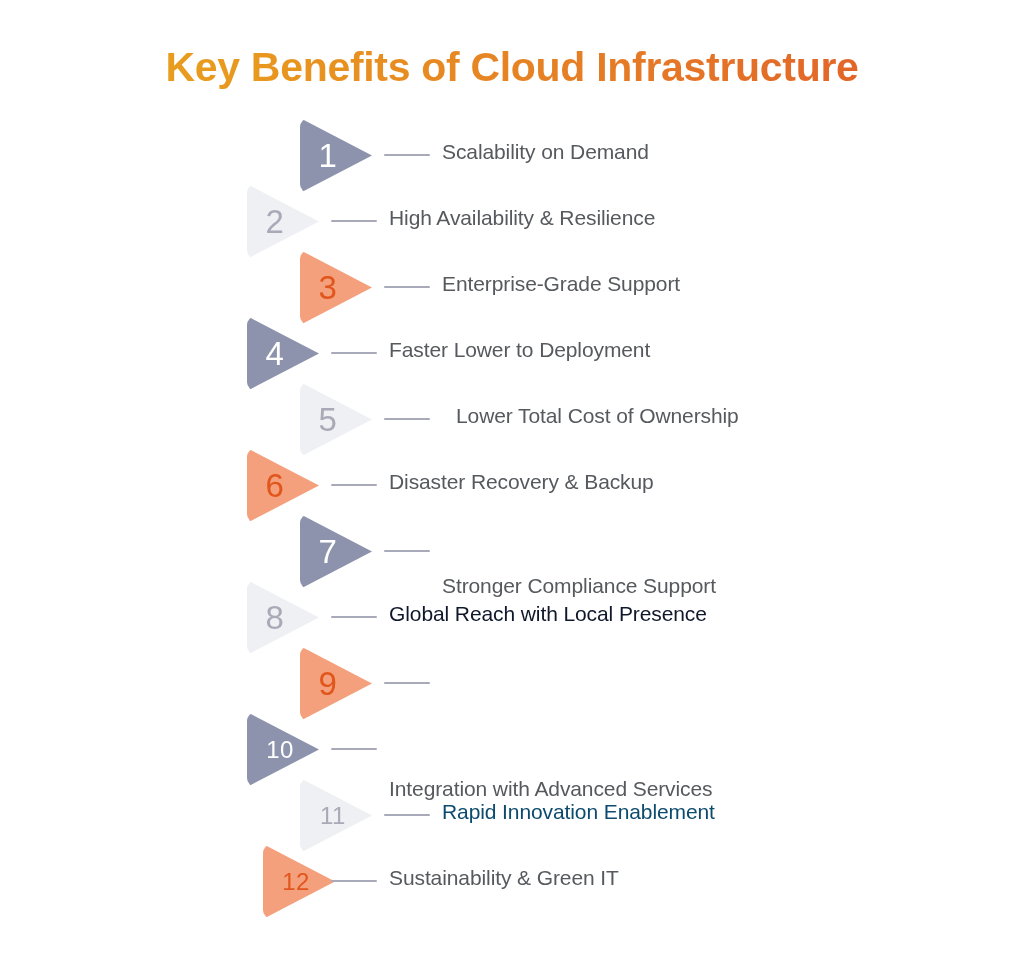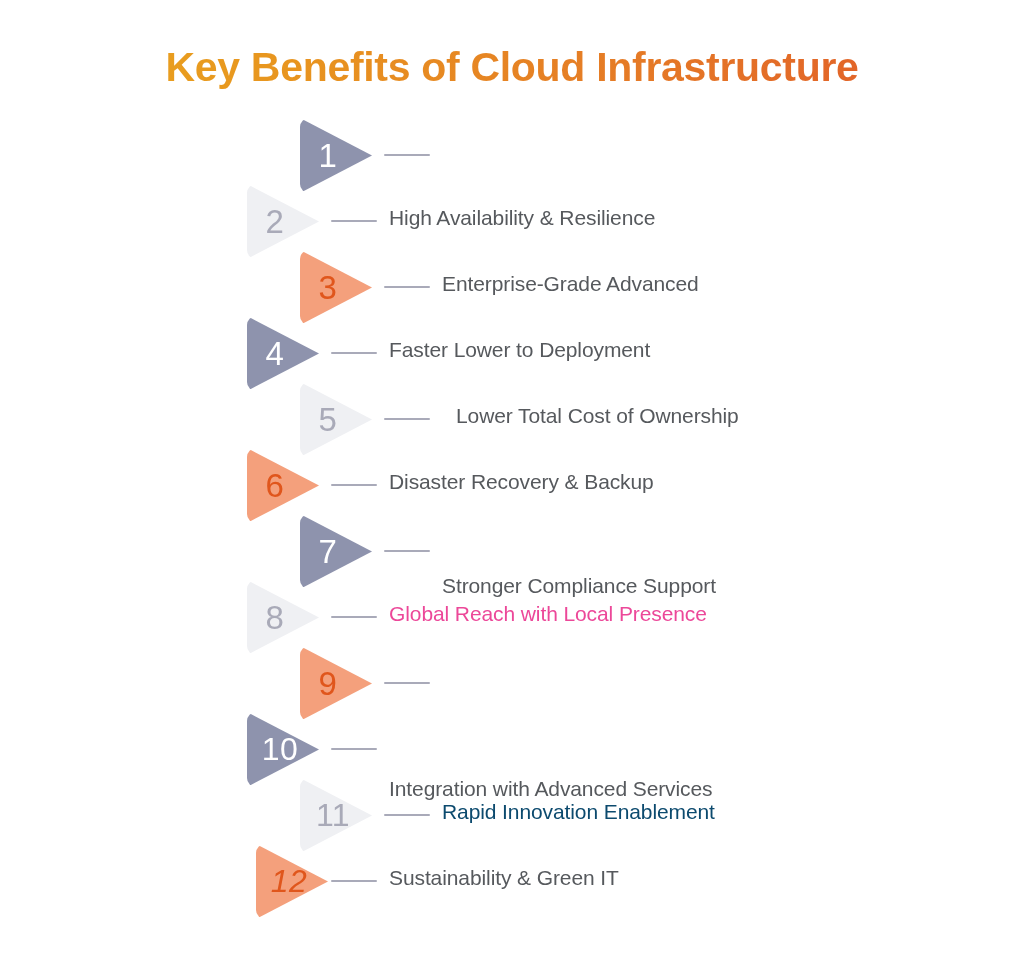--- a/index.html
+++ b/index.html
@@ -28,57 +28,58 @@
     -webkit-clip-path:polygon(0% 0%,100% 50%,0% 100%);
             clip-path:polygon(0% 0%,100% 50%,0% 100%);
     border-radius:9px;
   }
   .tri-num{
     position:absolute;left:0;top:0;width:50px;height:75px;
     display:flex;align-items:center;justify-content:center;
     font-size:33px;font-weight:400;letter-spacing:0.5px;
     padding-left:6px;box-sizing:border-box;
   }
-  .tri-num.wide{width:58px;padding-left:8px;font-size:32px;}
+  .tri-num.wide{width:58px;padding-left:8px;font-size:24px;}
   .connector{position:absolute;height:2px;border-radius:1px;background:#a9aab9;top:36px;}
   .label{
     position:absolute;top:22px;
     font-size:21px;color:#56595d;white-space:nowrap;letter-spacing:-0.1px;
   }
 </style>
 </head>
 <body>
 
 <div id="card">
 
   <div id="title">Key Benefits of Cloud Infrastructure</div>
 
   <div id="rows">
       <div class="row">
         <div class="tri-wrap" style="left: 300px;">
           <div class="tri" style="background: rgb(142, 147, 173);"></div>
           <div class="tri-num" style="color: rgb(255, 255, 255);">1</div>
         </div>
         <div class="connector" style="left: 384px; width: 46px; background: rgb(169, 170, 185);"></div>
+        <div class="label" style="left: 442px; color: rgb(86, 89, 93);">Scalability on Demand</div>
       </div>
       <div class="row">
         <div class="tri-wrap" style="left: 247px;">
           <div class="tri" style="background: rgb(239, 240, 243);"></div>
           <div class="tri-num" style="color: rgb(169, 170, 184);">2</div>
         </div>
         <div class="connector" style="left: 331px; width: 46px; background: rgb(169, 170, 185);"></div>
         <div class="label" style="left: 389px; color: rgb(86, 89, 93);">High Availability &amp; Resilience</div>
       </div>
       <div class="row">
         <div class="tri-wrap" style="left: 300px;">
           <div class="tri" style="background: rgb(244, 160, 124);"></div>
           <div class="tri-num" style="color: rgb(224, 86, 28);">3</div>
         </div>
         <div class="connector" style="left: 384px; width: 46px; background: rgb(169, 170, 185);"></div>
-        <div class="label" style="left: 442px; color: rgb(86, 89, 93);">Enterprise-Grade Advanced</div>
+        <div class="label" style="left: 442px; color: rgb(86, 89, 93);">Enterprise-Grade Support</div>
       </div>
       <div class="row">
         <div class="tri-wrap" style="left: 247px;">
           <div class="tri" style="background: rgb(142, 147, 173);"></div>
           <div class="tri-num" style="color: rgb(255, 255, 255);">4</div>
         </div>
         <div class="connector" style="left: 331px; width: 46px; background: rgb(169, 170, 185);"></div>
         <div class="label" style="left: 389px; color: rgb(86, 89, 93);">Faster Lower to Deployment</div>
       </div>
       <div class="row">
@@ -104,21 +105,21 @@
         </div>
         <div class="connector" style="left: 384px; width: 46px; background: rgb(169, 170, 185);"></div>
         <div class="label" style="left: 442px; color: rgb(86, 89, 93); margin-top: 38px;">Stronger Compliance Support</div>
       </div>
       <div class="row">
         <div class="tri-wrap" style="left: 247px;">
           <div class="tri" style="background: rgb(239, 240, 243);"></div>
           <div class="tri-num" style="color: rgb(169, 170, 184);">8</div>
         </div>
         <div class="connector" style="left: 331px; width: 46px; background: rgb(169, 170, 185);"></div>
-        <div class="label" style="left: 389px; color: #ec4899;">Global Reach with Local Presence</div>
+        <div class="label" style="left: 389px; color: #0f172a;">Global Reach with Local Presence</div>
       </div>
       <div class="row">
         <div class="tri-wrap" style="left: 300px;">
           <div class="tri" style="background: rgb(244, 160, 124);"></div>
           <div class="tri-num" style="color: rgb(224, 86, 28);">9</div>
         </div>
         <div class="connector" style="left: 384px; width: 46px; background: rgb(169, 170, 185);"></div>
       </div>
       <div class="row">
         <div class="tri-wrap" style="left: 247px;">
@@ -130,21 +131,21 @@
       </div>
       <div class="row">
         <div class="tri-wrap" style="left: 300px;">
           <div class="tri" style="background: rgb(239, 240, 243);"></div>
           <div class="tri-num wide" style="color: rgb(169, 170, 184);">11</div>
         </div>
         <div class="connector" style="left: 384px; width: 46px; background: rgb(169, 170, 185);"></div>
         <div class="label" style="left: 442px; color: #0c4a6e; text-align: right;">Rapid Innovation Enablement</div>
       </div>
       <div class="row">
-        <div class="tri-wrap" style="left: 256px; font-style: italic;">
+        <div class="tri-wrap" style="left: 263px;">
           <div class="tri" style="background: rgb(244, 160, 124);"></div>
           <div class="tri-num wide" style="color: rgb(224, 86, 28);">12</div>
         </div>
         <div class="connector" style="left: 331px; width: 46px; background: rgb(169, 170, 185);"></div>
         <div class="label" style="left: 389px; color: rgb(86, 89, 93);">Sustainability &amp; Green IT</div>
       </div>
     </div>
 
 </div>
 

